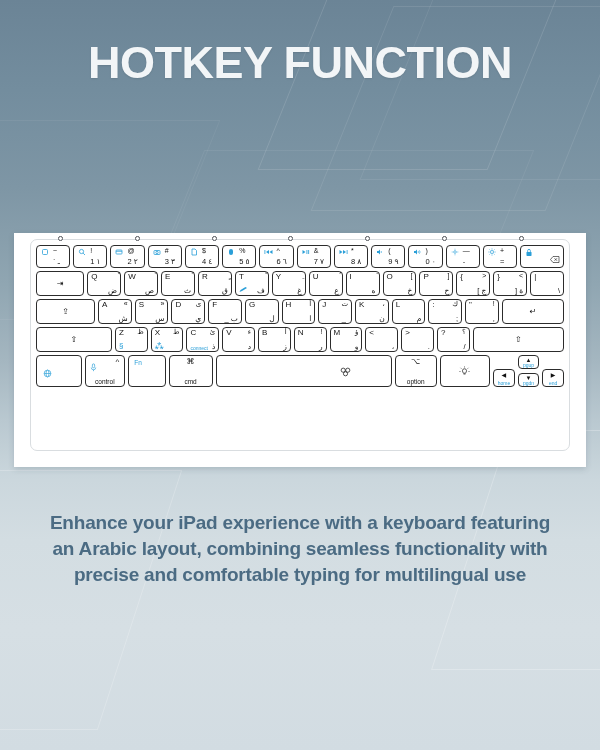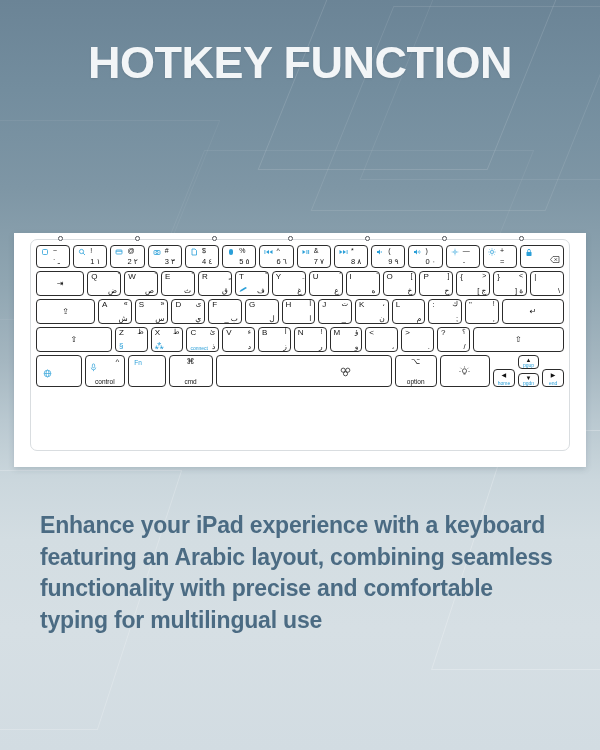--- a/index.html
+++ b/index.html
@@ -157,23 +157,23 @@
   .akey.full { top: 14px; height: 18px; }
   .ar-gl { position: absolute; left: 0; right: 0; top: 1px; text-align: center; font-size: 6px; color: #111; }
   .ar-lb { position: absolute; left: 0; right: 0; bottom: 0px; text-align: center; font-size: 5px; color: #2a9fd8; }
 
   
   #desc {
     position: absolute;
     left: 40px;
     top: 510px;
     width: 520px;
-    text-align: left;
+    text-align: center;
     color: #4b6b83;
-    font-size: 23px;
+    font-size: 19px;
     font-weight: bold;
     line-height: 1.37;
     letter-spacing: -0.2px;
     z-index: 4;
   }
 </style>
 </head>
 <body>
 
 <div id="page">

